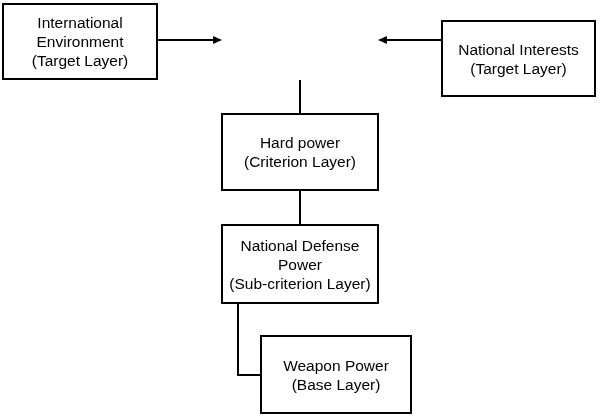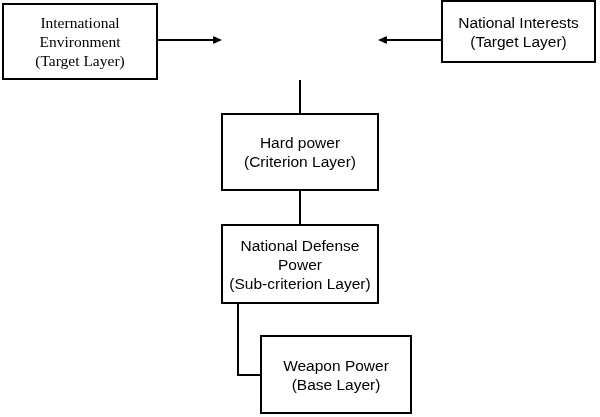--- a/index.html
+++ b/index.html
@@ -23,23 +23,23 @@
     color: #000000;
     display: flex;
     align-items: center;
     justify-content: center;
     text-align: center;
     font-size: 15.5px;
     line-height: 19px;
     white-space: pre-line;
   }
   
-  .n-ie   { left: 2px;   top: 3px;   width: 156px; height: 77px; font-family: Liberation Serif, serif; }
+  .n-ie   { left: 2px;   top: 3px;   width: 156px; height: 77px; }
   .n-cnp  { left: 222px; top: 3px;   width: 156px; height: 77px; }
-  .n-ni   { left: 441px; top: 0;   width: 155px; height: 63px; }
+  .n-ni   { left: 441px; top: 20px;   width: 155px; height: 77px; }
   .n-hp   { left: 221px; top: 113px; width: 158px; height: 78px; }
   .n-ndp  { left: 221px; top: 224px; width: 158px; height: 80px; }
   .n-wp   { left: 260px; top: 335px; width: 152px; height: 79px; }
 
   .edge {
     position: absolute;
     background: #000000;
   }
   
   .e-left-arrow-line  { left: 158px; top: 39px;  width: 56px; height: 2px; }

